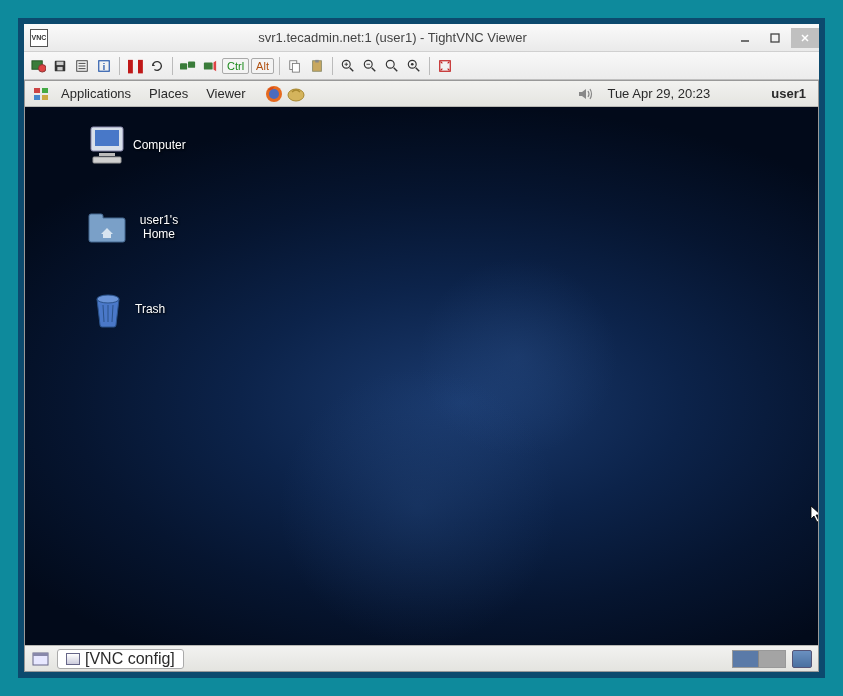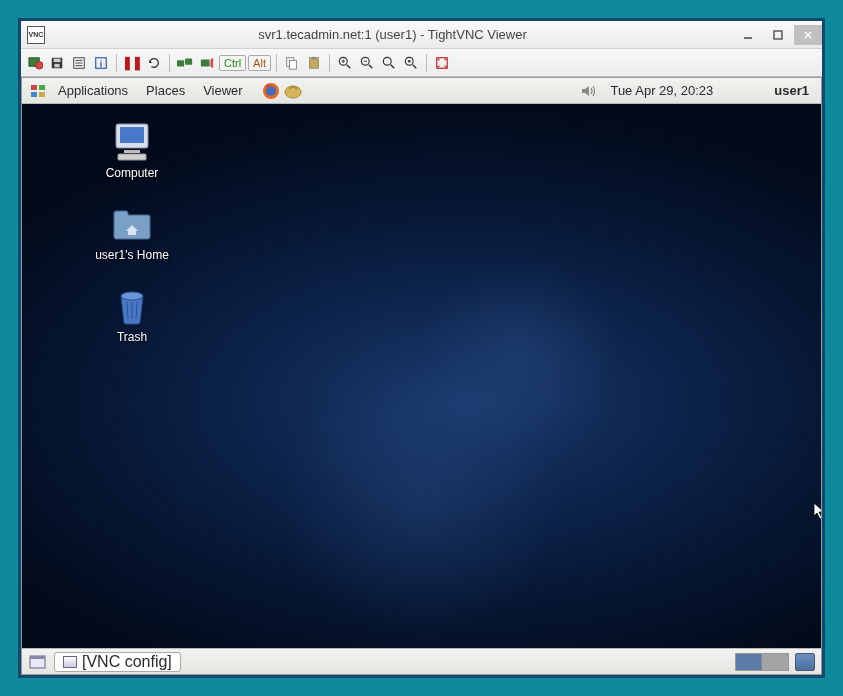--- a/index.html
+++ b/index.html
@@ -8,21 +8,21 @@
   background: #0e8a9c;
   width: 843px;
   height: 696px;
   overflow: hidden;
   font-size: 13px;
 }
 .outer-frame {
   position: absolute;
   top: 18px; left: 18px; right: 18px; bottom: 18px;
   background: #f0f0f0;
-  border: 3px solid #0c4a6e;
+  border: 6px solid #0c4a6e;
   display: flex;
   flex-direction: column;
 }
 .titlebar {
   height: 28px;
   background: linear-gradient(#fafafa, #eaeaea);
   display: flex;
   align-items: center;
   border-bottom: 1px solid #d0d0d0;
 }
@@ -121,21 +121,21 @@
   border-radius: 50%;
   background: radial-gradient(circle, rgba(50,90,150,0.25) 0%, transparent 70%);
 }
 .desktop::before { width: 200px; height: 200px; right: 200px; top: 150px; }
 .desktop::after { width: 280px; height: 280px; right: 260px; top: 260px; }
 
 .desktop-icon {
   position: absolute;
   width: 100px;
   display: flex;
-  flex-direction: column;
+  flex-direction: row;
   align-items: center;
   gap: 4px;
   cursor: pointer;
   color: #fff;
   font-size: 12px;
   text-shadow: 1px 1px 2px #000;
 }
 .desktop-icon .icon-box {
   width: 46px; height: 40px;
   display: flex; align-items: center; justify-content: center;

